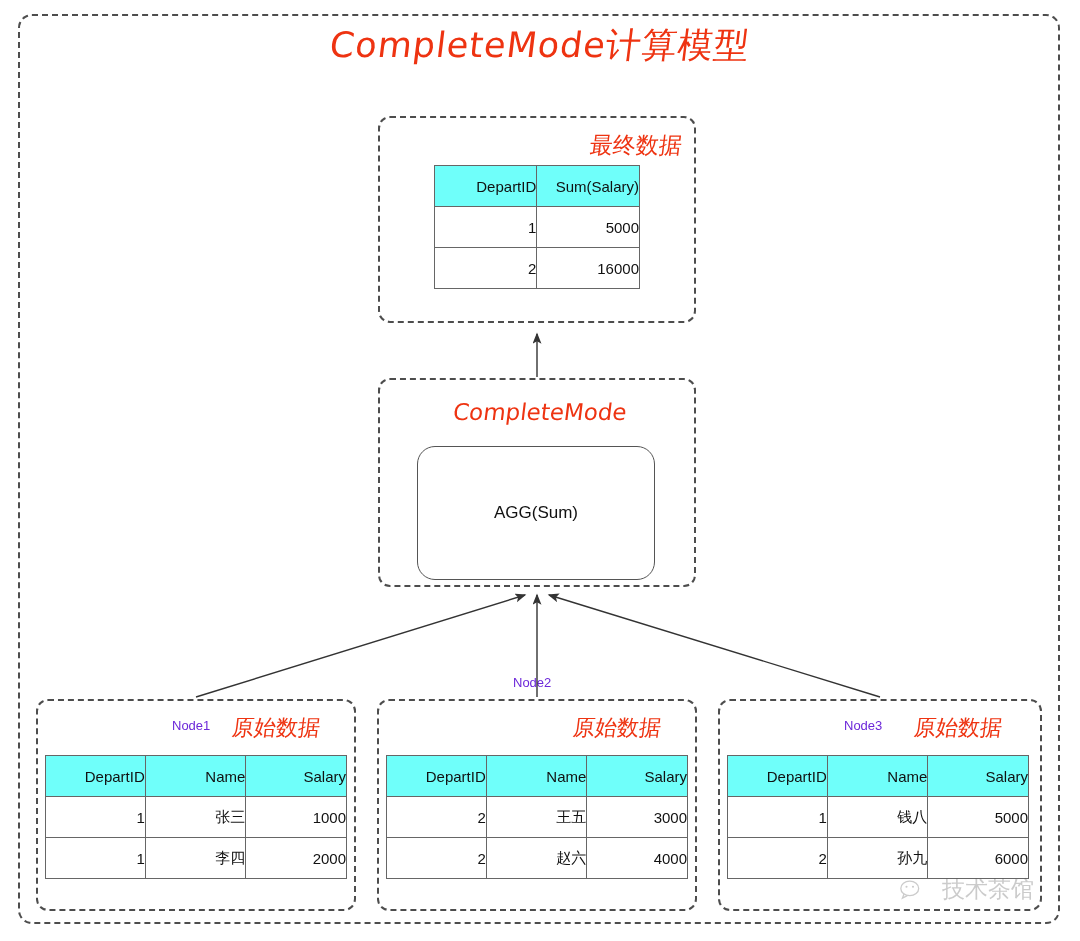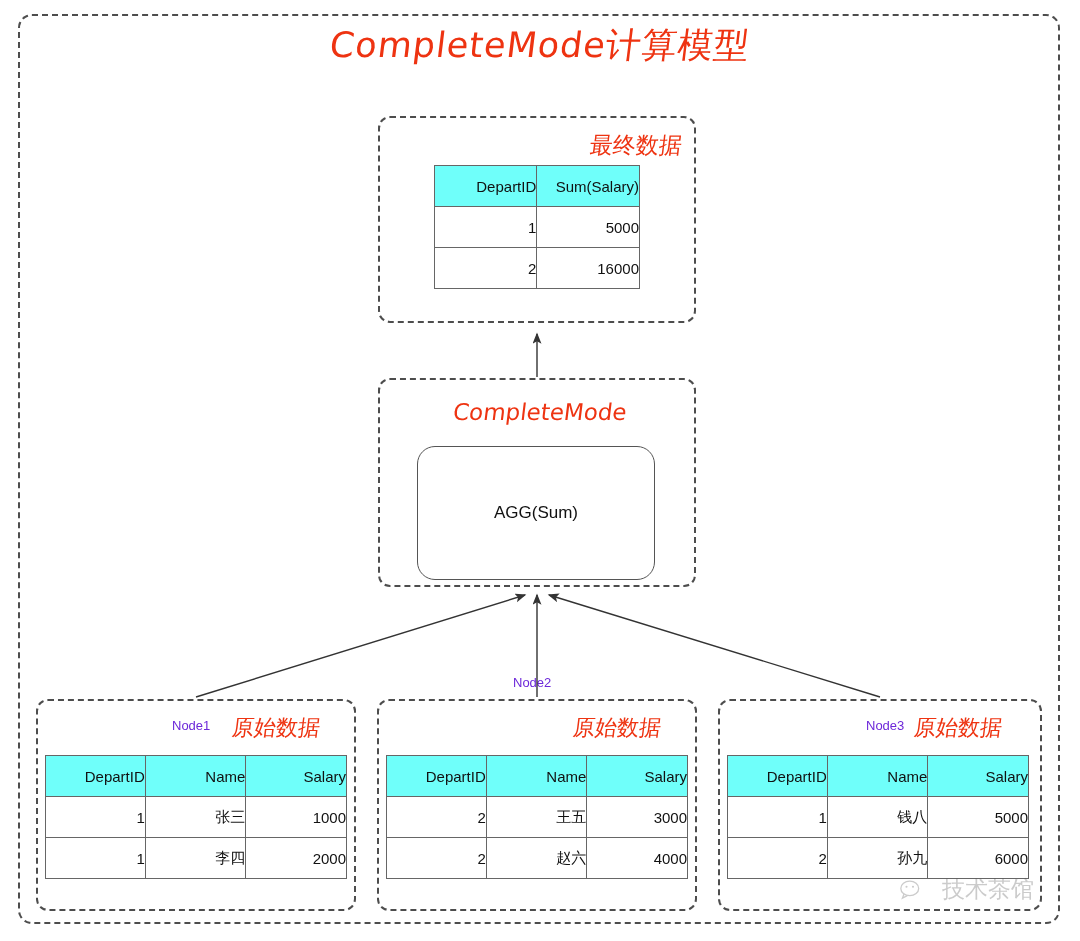--- a/index.html
+++ b/index.html
@@ -198,21 +198,21 @@
       </tr>
       <tr>
         <td>2</td>
         <td>赵六</td>
         <td>4000</td>
       </tr>
     </tbody>
   </table>
 
   <div class="dash-box" style="left:718px;top:699px;width:324px;height:212px;"></div>
-  <div class="node-tag" style="left:866px;top:718px;">Node3</div>
+  <div class="node-tag" style="left:844px;top:718px;">Node3</div>
   <div class="hand-label" style="left:914px;top:713px;">原始数据</div>
   <table class="data-table" style="left:727px;top:755px;width:302px;">
     <thead>
       <tr>
         <th style="width:100px;">DepartID</th>
         <th style="width:101px;">Name</th>
         <th style="width:101px;">Salary</th>
       </tr>
     </thead>
     <tbody>

